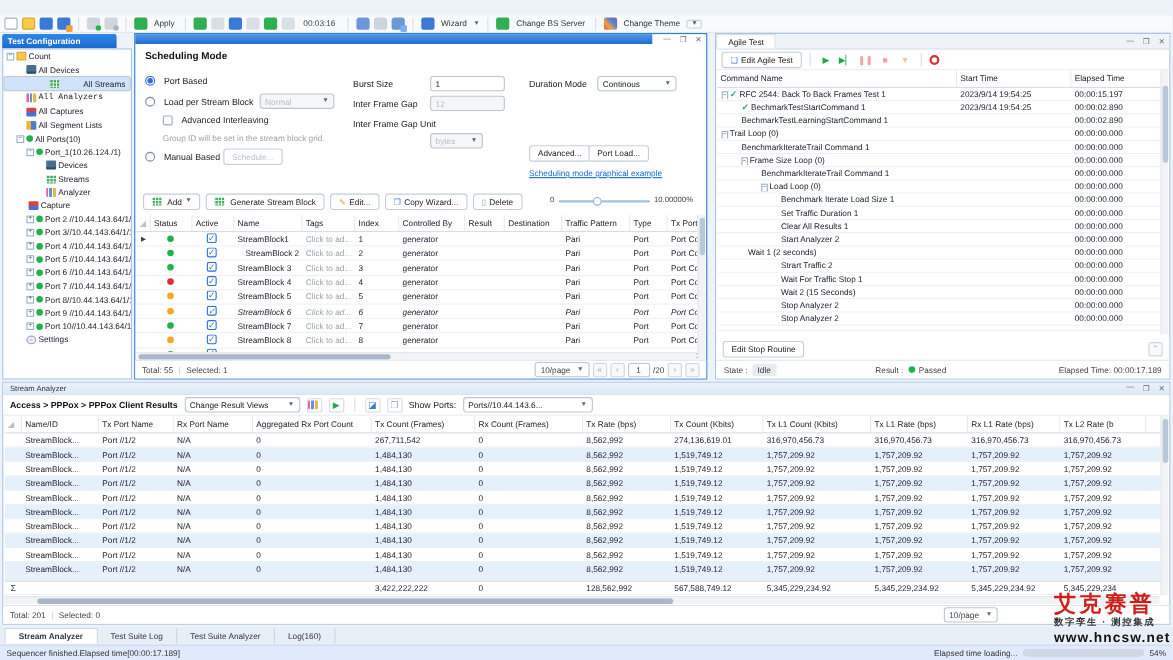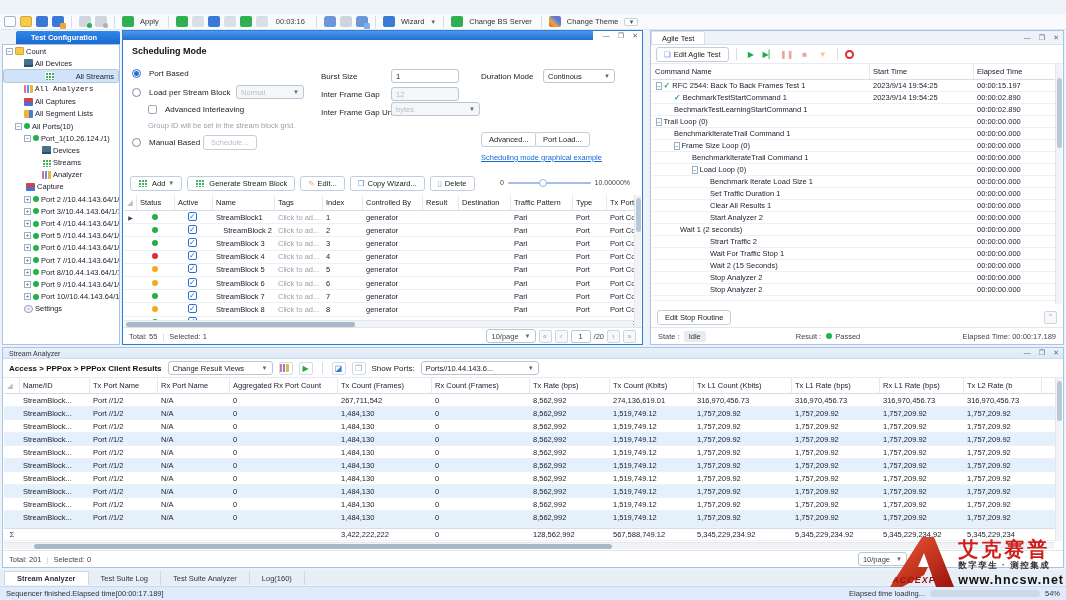--- a/index.html
+++ b/index.html
@@ -32,21 +32,21 @@
 .i.theme{background:linear-gradient(45deg,#e8503a,#f2a33c,#4c7fe0,#9b59b6)}
 .tlabel{font-size:7.5px;color:#333;margin:0 2px}
 .timer{font-size:7.5px;color:#444;margin:0 4px}
 .sep{width:1px;height:12px;background:#d8dee6;margin:0 3px}
 .caret{font-size:6px;color:#666}
 .caretbox{border:1px solid #c6cfda;border-radius:2px;padding:0 3px;background:#fff;font-size:6px;color:#555}
 
 .panel{position:absolute;background:#fff;border:1px solid #a8c4e2}
 .pwinbtns{position:absolute;top:1px;right:4px;display:flex;gap:8px;color:#667;font-size:7px;z-index:5}
 
-.lefttab{position:absolute;left:16px;top:31px;height:13px;width:104px;background:linear-gradient(#2f87e8,#1a6ad0);color:#fff;font-size:7.5px;font-weight:bold;display:flex;align-items:center;padding-left:15px;border-radius:2px 2px 0 0}
+.lefttab{position:absolute;left:2px;top:31px;height:13px;width:104px;background:linear-gradient(#2f87e8,#1a6ad0);color:#fff;font-size:7.5px;font-weight:bold;display:flex;align-items:center;padding-left:5px;border-radius:2px 2px 0 0}
 #leftpanel{left:2px;top:44px;width:118px;height:301px;overflow:hidden}
 .trow{display:flex;align-items:center;height:12.2px;white-space:nowrap;cursor:default}
 .trow.sel{background:#cfe4fa}
 .exp{width:7px;height:7px;border:1px solid #9ab0c6;background:#fff;font-size:6px;line-height:5px;text-align:center;color:#456;margin-right:2px;flex:none}
 .expsp{width:9px;flex:none}
 .dot{width:6px;height:6px;border-radius:50%;display:inline-block;margin-right:2px;flex:none}
 .dot.green{background:#21b14c}.dot.red{background:#e02b35}.dot.yellow{background:#f5a81c}
 .tic{width:9px;height:8px;display:inline-block;margin-right:2px;border-radius:1px;flex:none}
 .tic.device{background:#46708e;box-shadow:inset 0 -2px 0 #2d4f66}
 .tic.streams{background-color:#3fae5e;background-image:linear-gradient(#fff 1px,transparent 1px),linear-gradient(90deg,#fff 1px,transparent 1px);background-size:3px 3px}
@@ -323,21 +323,21 @@
         <span class="radio"></span>
         <span>Manual Based</span>
       </div>
       <span class="btn dis" style="position:absolute;left:80px;top:95px">Schedule...</span>
 
       <div style="position:absolute;left:198px;top:32px">Burst Size</div>
       <div class="inp" style="position:absolute;left:268px;top:29px;width:68px">1</div>
       <div style="position:absolute;left:198px;top:50px">Inter Frame Gap</div>
       <div class="inp dis" style="position:absolute;left:268px;top:47px;width:68px">12</div>
       <div style="position:absolute;left:198px;top:68px">Inter Frame Gap Unit</div>
-      <div class="sel dis" style="position:absolute;left:268px;top:62px;width:89px">
+      <div class="sel dis" style="position:absolute;left:268px;top:81px;width:48px">
         <span>bytes</span>
           <span class="caret">▼</span>
       </div>
 
       <div style="position:absolute;left:358px;top:32px">Duration Mode</div>
       <div class="sel" style="position:absolute;left:420px;top:29px;width:72px">
         <span>Continous</span>
           <span class="caret">▼</span>
       </div>
       <span class="btn" style="position:absolute;left:358px;top:92px">Advanced...</span>
@@ -454,21 +454,21 @@
           <span class="gc" style="width: 62px;">StreamBlock 5</span>
           <span class="gc gray" style="width: 48px;">Click to ad...</span>
           <span class="gc" style="width: 40px;">5</span>
           <span class="gc" style="width: 60px;">generator</span>
           <span class="gc" style="width: 36px;"></span>
           <span class="gc" style="width: 52px;"></span>
           <span class="gc" style="width: 62px;">Pari</span>
           <span class="gc" style="width: 34px;">Port</span>
           <span class="gc" style="width: 60px;">Port Config...</span>
         </div>
-        <div class="grow" style="height: 13.2px;">
+        <div class="grow" style="height: 13.2px; font-style: italic;">
           <span class="gc marker" style="width: 13px;"></span>
           <span class="gc" style="width: 38px; text-align: center;"><span class="dot yellow"></span></span>
           <span class="gc" style="width: 38px; text-align: center;"><span class="cb on"></span></span>
           <span class="gc" style="width: 62px;">StreamBlock 6</span>
           <span class="gc gray" style="width: 48px;">Click to ad...</span>
           <span class="gc" style="width: 40px;">6</span>
           <span class="gc" style="width: 60px;">generator</span>
           <span class="gc" style="width: 36px;"></span>
           <span class="gc" style="width: 52px;"></span>
           <span class="gc" style="width: 62px;">Pari</span>
@@ -925,32 +925,20 @@
   <div class="statusbar">
     <span>Sequencer finished.Elapsed time[00:00:17.189]</span>
     <span class="progresswrap">
       <span>Elapsed time loading...</span>
       <span class="pbar"><span class="pfill"></span></span>
       <span>54%</span>
     </span>
   </div>
 
   <div class="watermark">
-    <span class="wm-a">
-      <svg width="66" height="50" viewBox="0 0 66 50">
-        <defs>
-            <linearGradient id="rg" x1="0" y1="0" x2="1" y2="1">
-          <stop offset="0" stop-color="#ef5a36"></stop>
-              <stop offset="1" stop-color="#9c120b"></stop>
-        </linearGradient>
-          </defs>
-        <polygon points="2,50 34,0 46,0 66,50 48,50 36,16 30,30 40,30 36,38 14,50" fill="url(#rg)"></polygon>
-      </svg>
-      <span class="wm-accexp">ACCEXP</span>
-    </span>
     <span class="wm-text">
       <span class="wm-brand">艾克赛普</span>
       <span class="wm-slogan">数字孪生 · 测控集成</span>
       <span class="wm-site">www.hncsw.net</span>
     </span>
   </div>
 
 </div>
 
 </body></html>

